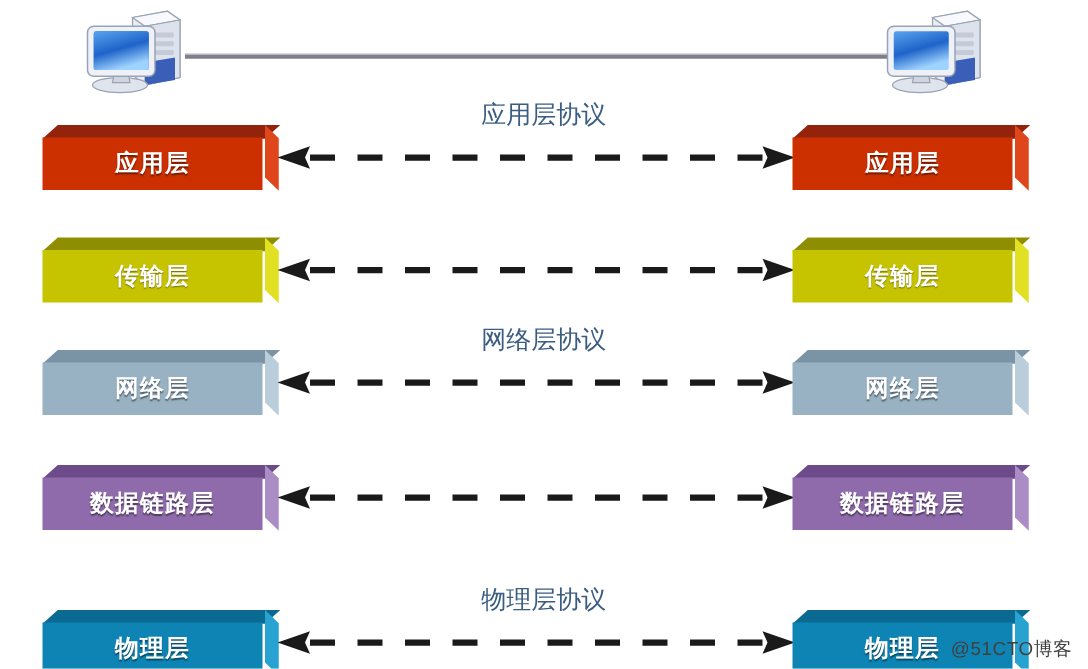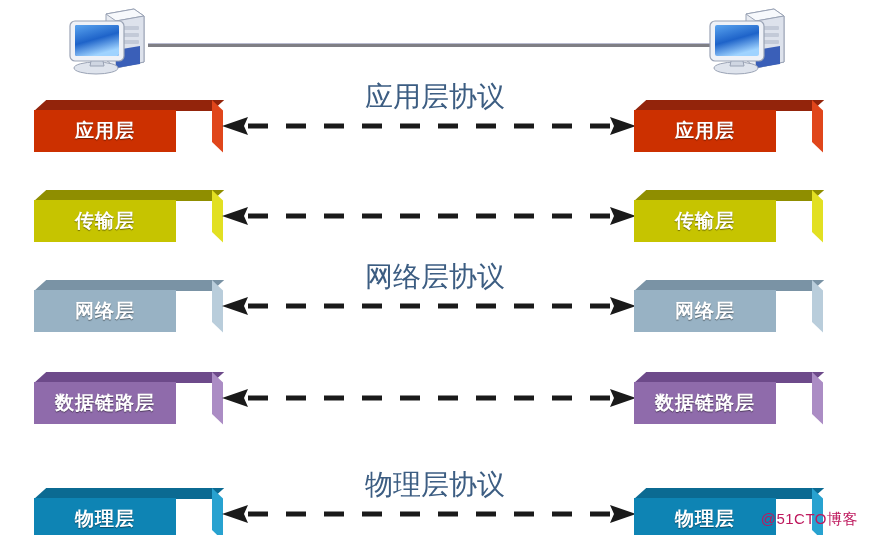--- a/index.html
+++ b/index.html
@@ -52,21 +52,21 @@
     height: 42px;
     top: 14px;
   }
   .box-left  { left: 34px; }
   .box-right { left: 634px; }
 
   .box .face-front {
     position: absolute;
     left: 0;
     top: 10px;
-    width: 142px;
+    width: 176px;
     height: 42px;
     box-sizing: border-box;
     display: flex;
     align-items: center;
     justify-content: center;
   }
   .box .face-top {
     position: absolute;
     left: 0;
     top: 0;
@@ -97,39 +97,39 @@
   }
 
   
   .proto-label {
     position: absolute;
     left: 230px;
     width: 410px;
     top: -8px;
     text-align: center;
     color: #3c5d82;
-    font-size: 28px;
+    font-size: 20px;
     white-space: nowrap;
   }
 
   
   .arrow {
     position: absolute;
     left: 222px;
     top: 29px;
     width: 414px;
     height: 22px;
   }
 
   
   .watermark {
     position: absolute;
     right: 12px;
     bottom: 6px;
-    color: #be185d;
+    color: #404040;
     font-size: 15px;
     letter-spacing: 0.5px;
     white-space: nowrap;
   }
 </style>
 </head>
 <body>
 
 <div id="canvas">
 

